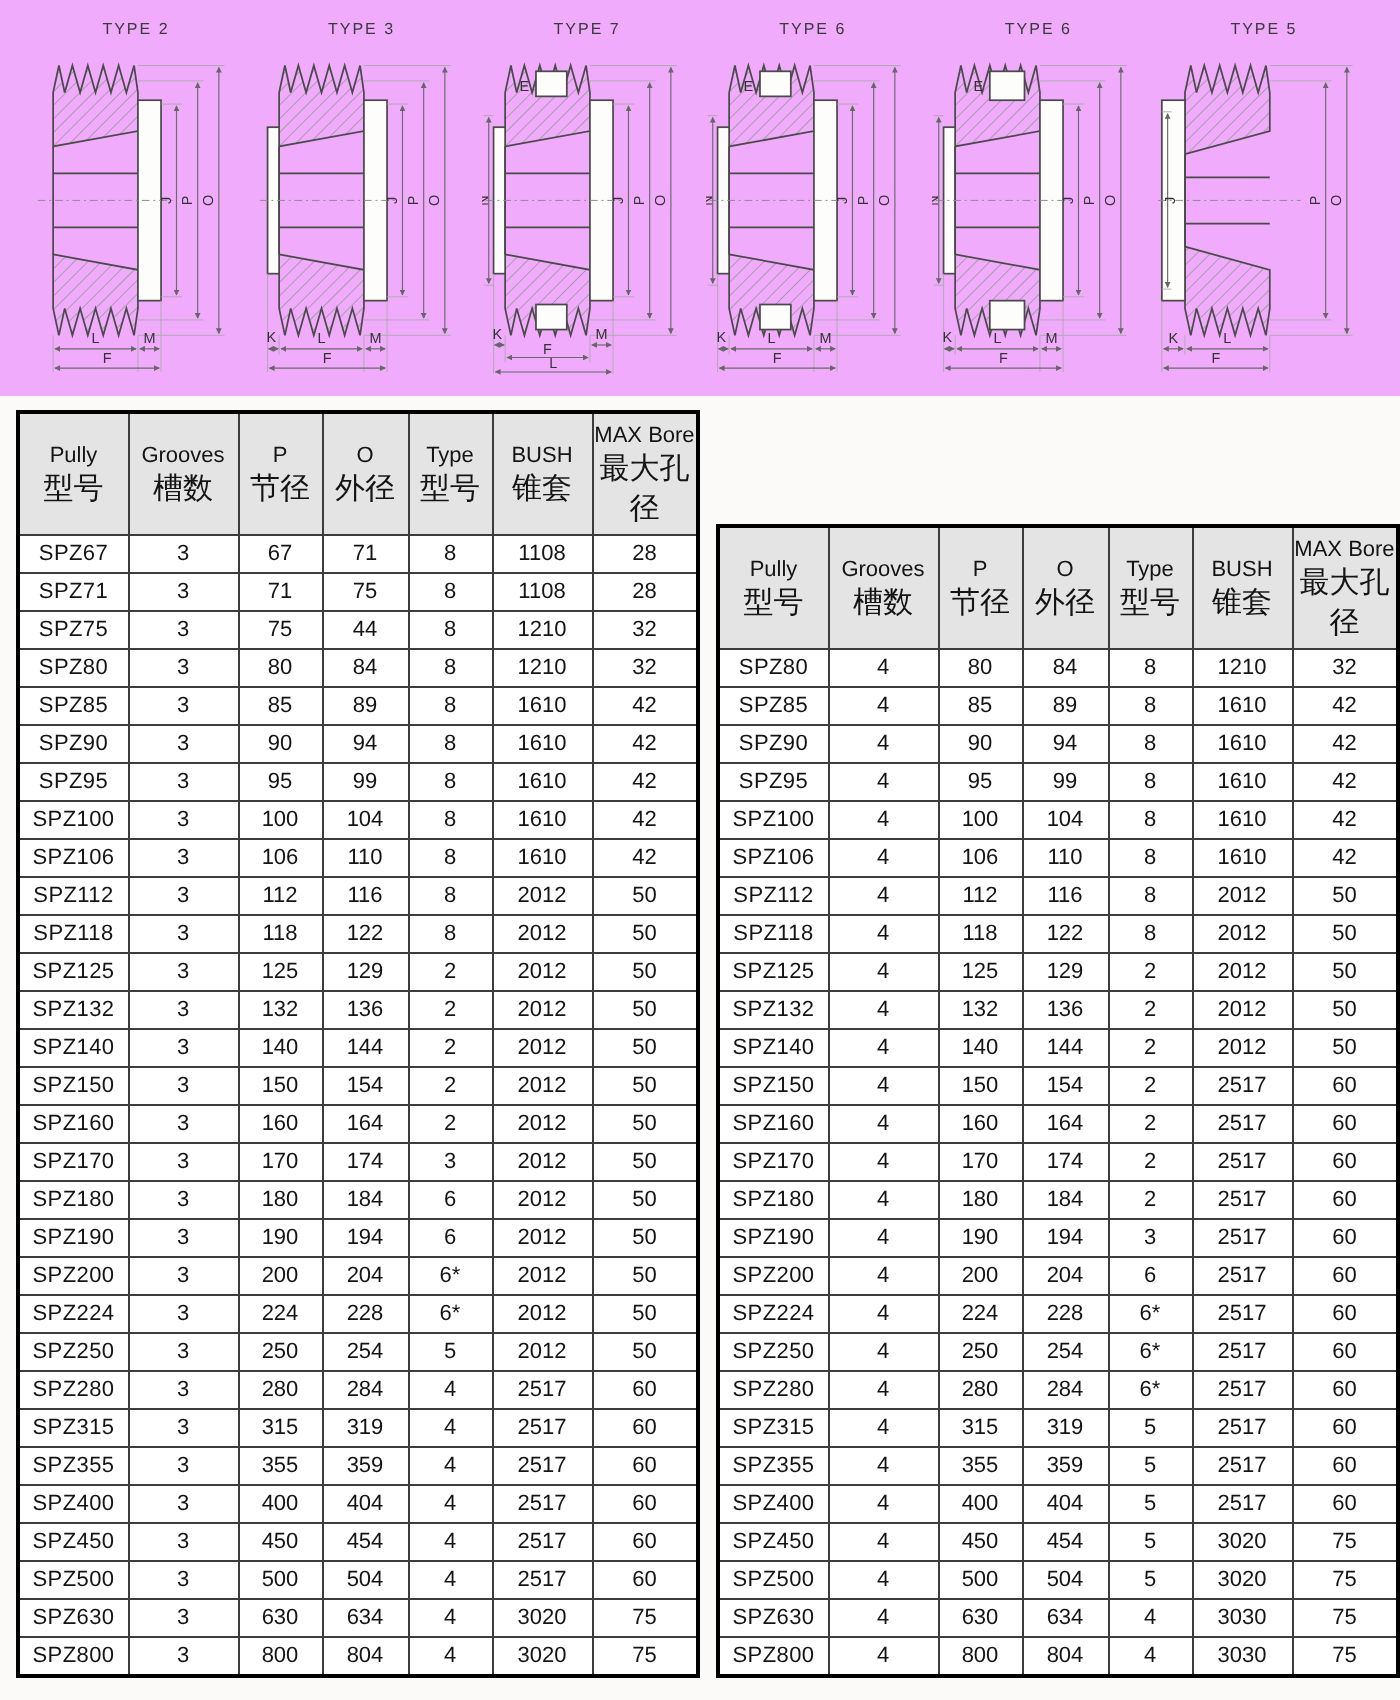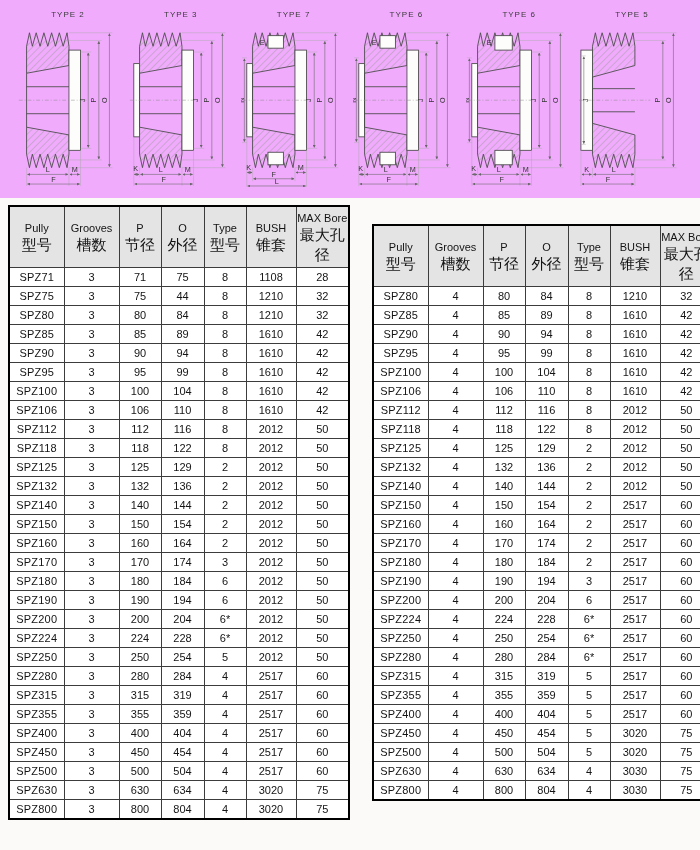--- a/index.html
+++ b/index.html
@@ -23,21 +23,21 @@
   .diagram svg{width:106px;height:172px;display:block;}
   .hatched{fill:url(#hatch);stroke:#4a4a4a;stroke-width:0.9;}
   .part{fill:#fdfdfc;stroke:#4a4a4a;stroke-width:0.9;}
   .edge{stroke:#4a4a4a;stroke-width:0.9;}
   .center{stroke:#8a8a8a;stroke-width:0.5;stroke-dasharray:4,2,1,2;}
   .dim{stroke:#6a6a6a;stroke-width:0.6;marker-start:url(#arr);marker-end:url(#arr);}
   .ext{stroke:#a9a9a9;stroke-width:0.45;}
   .dimlabel{font-size:7.5px;fill:#333;text-anchor:middle;}
   
   .tables-area{
-    display:flex;align-items:center;gap:22px;
+    display:flex;align-items:flex-end;gap:8px;
     padding:7px 8px 0 8px;
   }
   table.spec{
     border-collapse:collapse;table-layout:fixed;width:340px;
     background:#fff;border:2px solid #000;
     font-size:11px;color:#141414;
   }
   table.spec th{
     background:#e4e4e4;border:1px solid #3c3c3c;
     font-weight:normal;font-size:11px;line-height:1.3;
@@ -355,20 +355,29 @@
           <th><span>P</span><span class="zh">节径</span></th>
           <th><span>O</span><span class="zh">外径</span></th>
           <th><span>Type</span><span class="zh">型号</span></th>
           <th><span>BUSH</span><span class="zh">锥套</span></th>
           <th><span>MAX Bore</span><span class="zh">最大孔径</span></th>
         </tr>
       </thead>
       <tbody>
 
           <tr>
+          <td>SPZ67</td>
+          <td>3</td>
+          <td>67</td>
+          <td>71</td>
+          <td>8</td>
+          <td>1108</td>
+          <td>28</td>
+        </tr>
+          <tr>
           <td>SPZ71</td>
           <td>3</td>
           <td>71</td>
           <td>75</td>
           <td>8</td>
           <td>1108</td>
           <td>28</td>
         </tr>
           <tr>
           <td>SPZ75</td>

